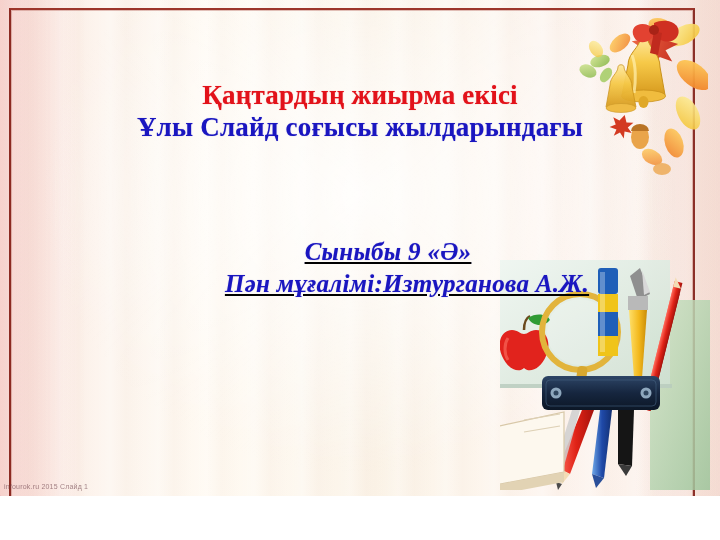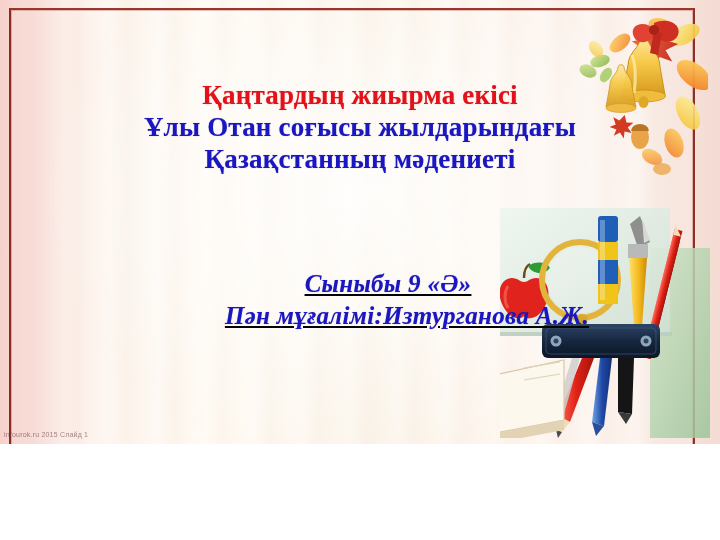--- a/index.html
+++ b/index.html
@@ -4,21 +4,21 @@
 <title>Slide</title>
 <style>
   html, body {
     margin: 0;
     padding: 0;
     background: #ffffff;
   }
   #slide {
     position: relative;
     width: 720px;
-    height: 444px;
+    height: 496px;
     overflow: hidden;
     font-family: "Liberation Serif", "DejaVu Serif", serif;
     background: #86efac;
   }
 
   
   .rainbow-strip {
     position: absolute;
     left: 0; right: 0; bottom: 0;
     height: 120px;
@@ -371,22 +371,21 @@
         <path d="M24,160 L60,154" stroke="#ddd0b5" stroke-width="1.2"></path>
         <path d="M24,172 L60,166" stroke="#ddd0b5" stroke-width="1.2"></path>
       </g>
     </svg>
   </div>
 
   <div class="text-layer">
 
     <div class="title-block">
       <div class="line-red">Қаңтардың жиырма екісі</div>
-      <div class="line-blue">Ұлы Отан  соғысы жылдарындағы</div>
-      <div class="line-blue">Қазақстанның  мәдениеті</div>
+      <div class="line-blue">Ұлы Слайд  соғысы жылдарындағы</div>
     </div>
 
     <div class="subtitle-block">
       <div class="line-italic indent">Сыныбы  9 «Ә»</div>
       <div class="line-italic indent2">Пән мұғалімі:Изтурганова А.Ж.</div>
     </div>
 
   </div>
 
   <div class="watermark">infourok.ru 2015 Слайд 1</div>

